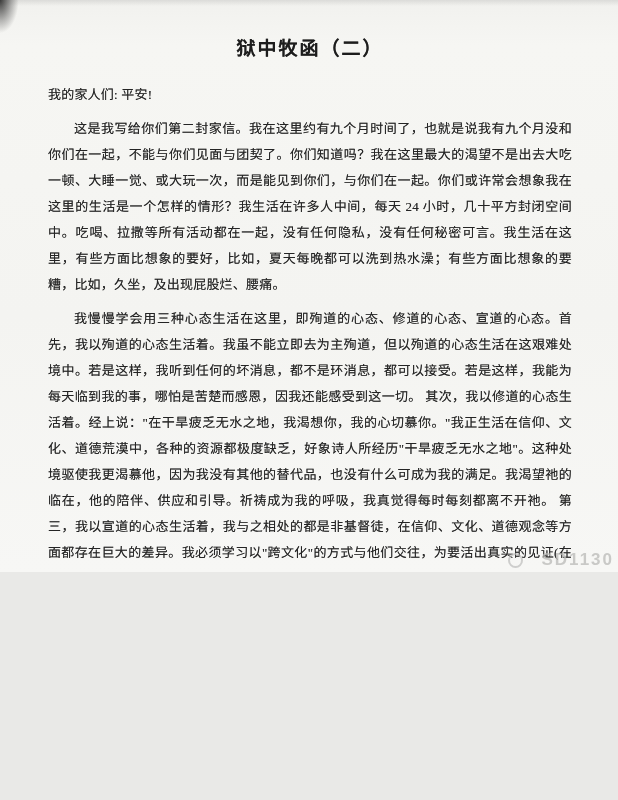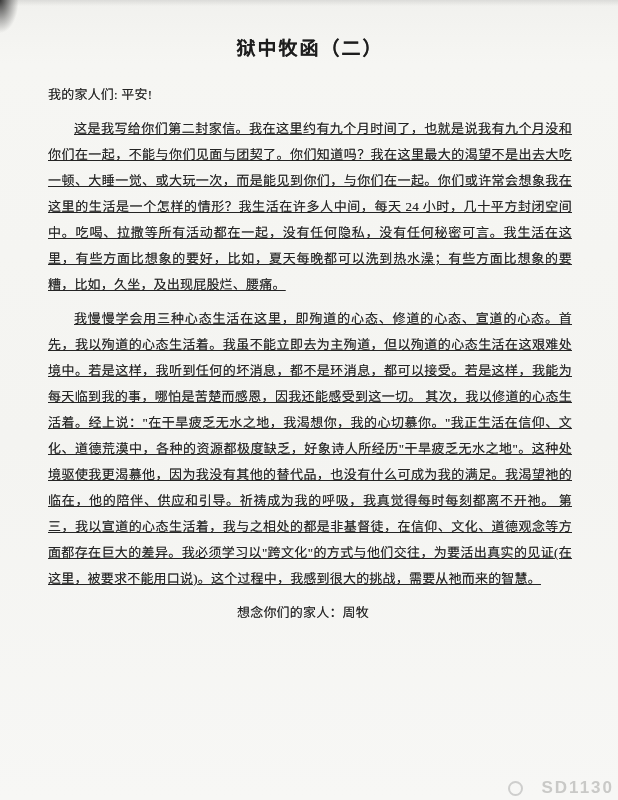--- a/index.html
+++ b/index.html
@@ -3,21 +3,21 @@
 <meta charset="utf-8">
 <style>
   html, body {
     margin: 0;
     padding: 0;
     background: #e9e9e7;
   }
   .page {
     position: relative;
     width: 618px;
-    height: 800px;
+    height: 572px;
     margin: 0;
     box-sizing: border-box;
     padding: 22px 46px 0 48px;
     background: linear-gradient(180deg, #f1f1ee 0%, #f6f6f3 8%, #f4f4f1 55%, #f7f7f5 100%);
     color: #242424;
     font-family: "Liberation Serif", "DejaVu Serif", serif;
     overflow: hidden;
   }
   
   .corner-shade {
@@ -53,21 +53,20 @@
     text-shadow: 0 0 0.5px rgba(20,20,20,0.5);
   }
   p.salutation {
     margin-bottom: 8px;
     margin-top: 7px;
   }
   p.body {
     margin-bottom: 8px;
     text-indent: 2em;
     text-align: justify;
-    text-decoration: underline;
   }
   p.closing {
     margin: 2px 0 6px 0;
     text-align: right;
     padding-right: 40px;
   }
   p.signature {
     margin-bottom: 4px;
     text-align: center;
     padding-right: 14px;

